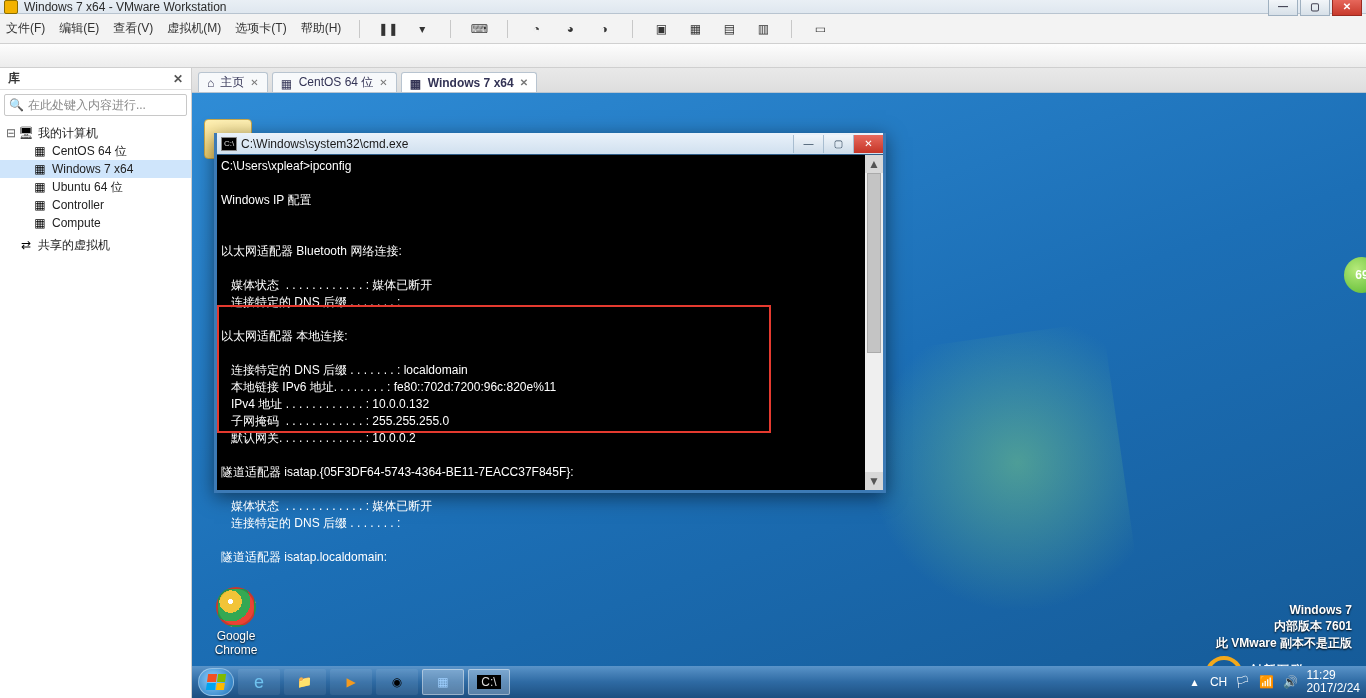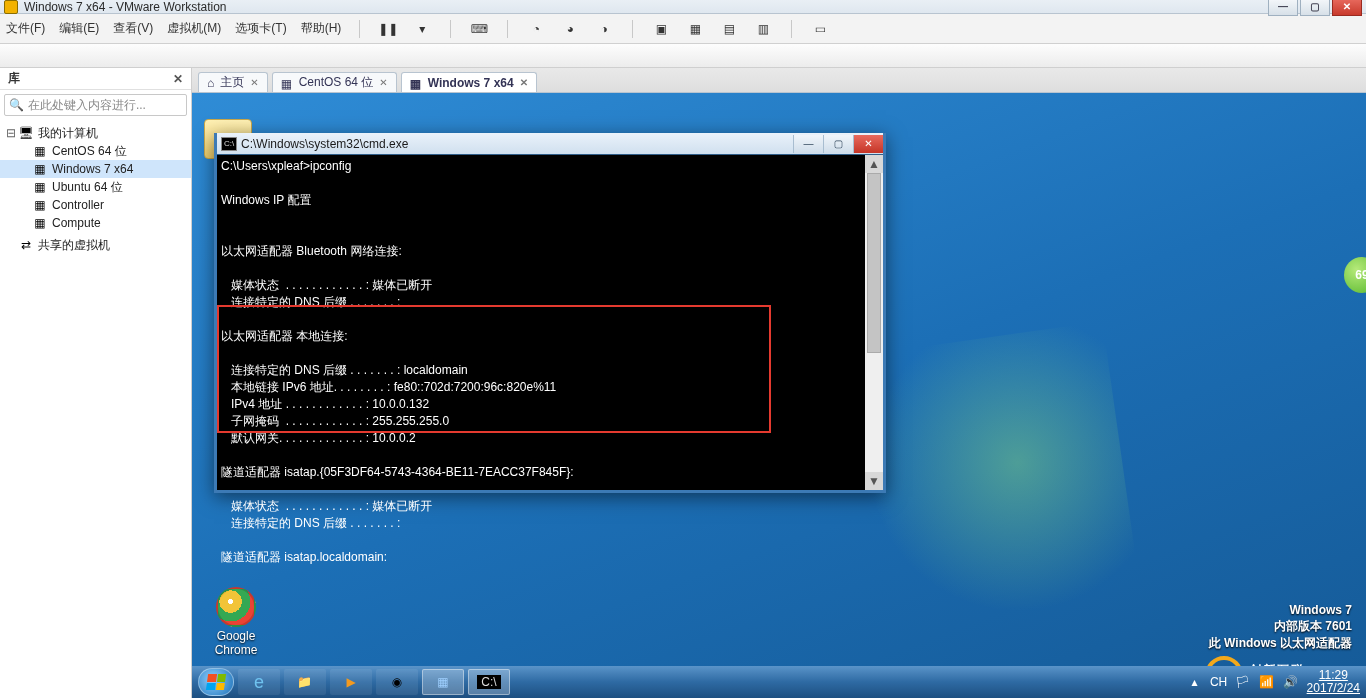--- a/index.html
+++ b/index.html
@@ -86,21 +86,21 @@
 
 
 .taskbar { position:absolute; left:0; right:0; bottom:0; height:32px; background:linear-gradient(#5a94c9,#2e6aa3 50%,#1d4f80); display:flex; align-items:center; padding:0 6px; gap:4px; }
 .start { width:36px; height:28px; border-radius:14px; background:radial-gradient(circle at 40% 40%,#8ed0ff,#1c6fb6); border:1px solid rgba(255,255,255,0.4); display:flex; align-items:center; justify-content:center; }
 .start .flag { width:18px; height:16px; display:grid; grid-template-columns:1fr 1fr; grid-template-rows:1fr 1fr; gap:1px; transform:skewX(-8deg); }
 .start .flag span:nth-child(1){background:#f25022;} .start .flag span:nth-child(2){background:#7fba00;} .start .flag span:nth-child(3){background:#00a4ef;} .start .flag span:nth-child(4){background:#ffb900;}
 .pin { width:42px; height:26px; border-radius:2px; display:flex; align-items:center; justify-content:center; background:rgba(255,255,255,0.08); }
 .pin.active { background:rgba(255,255,255,0.25); box-shadow:inset 0 0 0 1px rgba(255,255,255,0.4); }
 .tray { margin-left:auto; display:flex; align-items:center; gap:8px; color:#fff; }
 .tray .ti { width:16px; height:16px; display:flex; align-items:center; justify-content:center; }
-.tray .clock { text-align:center; line-height:1.1; font-size:11px;text-decoration:underline; }
+.tray .clock { text-align:left; line-height:1.1; font-size:11px; }
 
 </style>
 </head>
 <body>
 
 <div class="host-titlebar">
   <span class="ico"></span>
   <span class="title">Windows 7 x64 - VMware Workstation</span>
   <span class="spacer"></span>
   <div class="host-ctl">
@@ -258,21 +258,21 @@
       <div class="desk-icon">
         <div class="ball"></div>
         <div style="white-space:pre-line;">Google
 Chrome</div>
       </div>
 
       <div class="badge green-badge">69</div>
       <div class="info-right">
         <div>Windows 7</div>
         <div>内部版本 7601</div>
-        <div>此 Windows 以太网适配器</div>
+        <div>此 VMware 副本不是正版</div>
       </div>
       <div class="logo-right">
         <div class="ring"></div>
         <div>
           <div class="txt">创新互联</div>
           <div class="sub">CHUANG XIN HU LIAN</div>
         </div>
       </div>
 
       <div class="taskbar">

